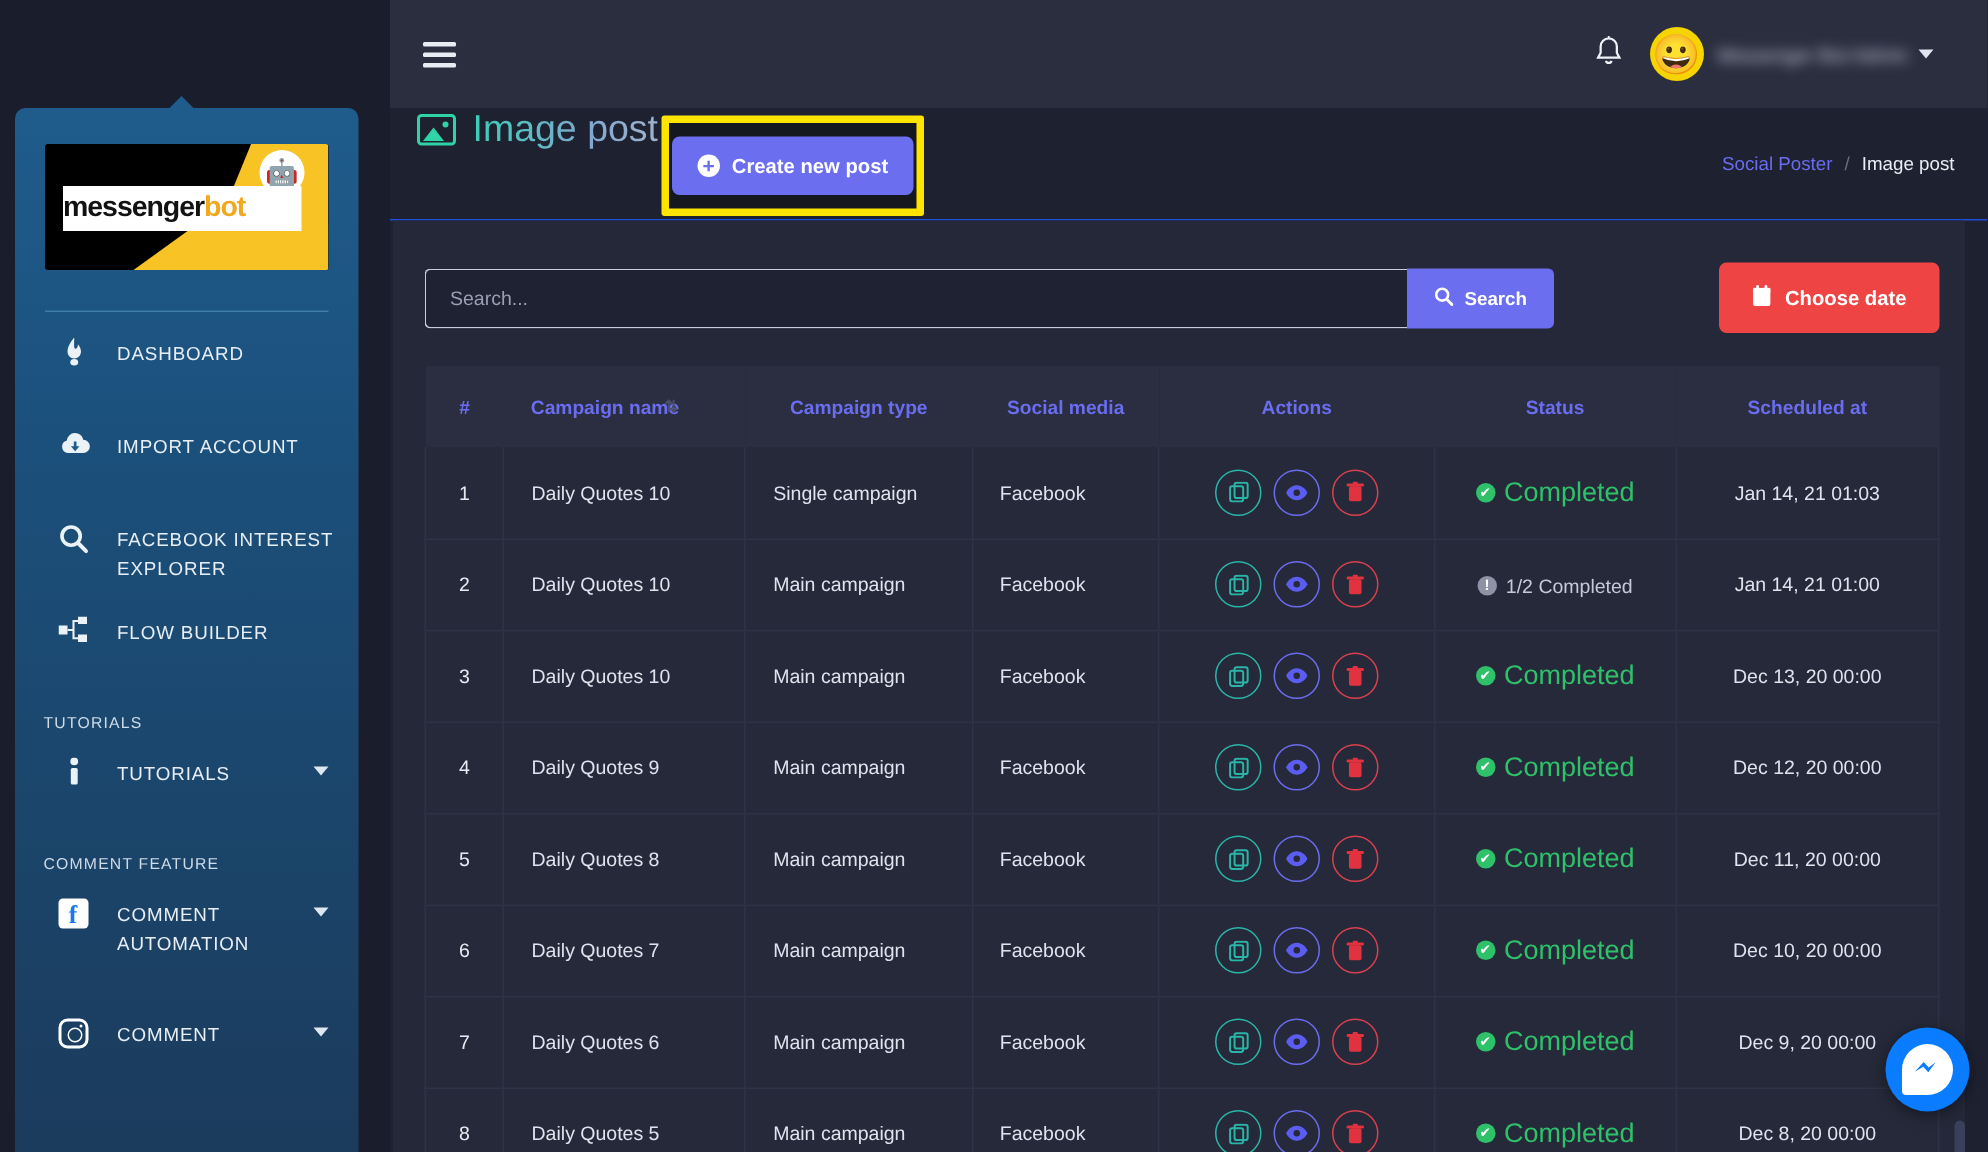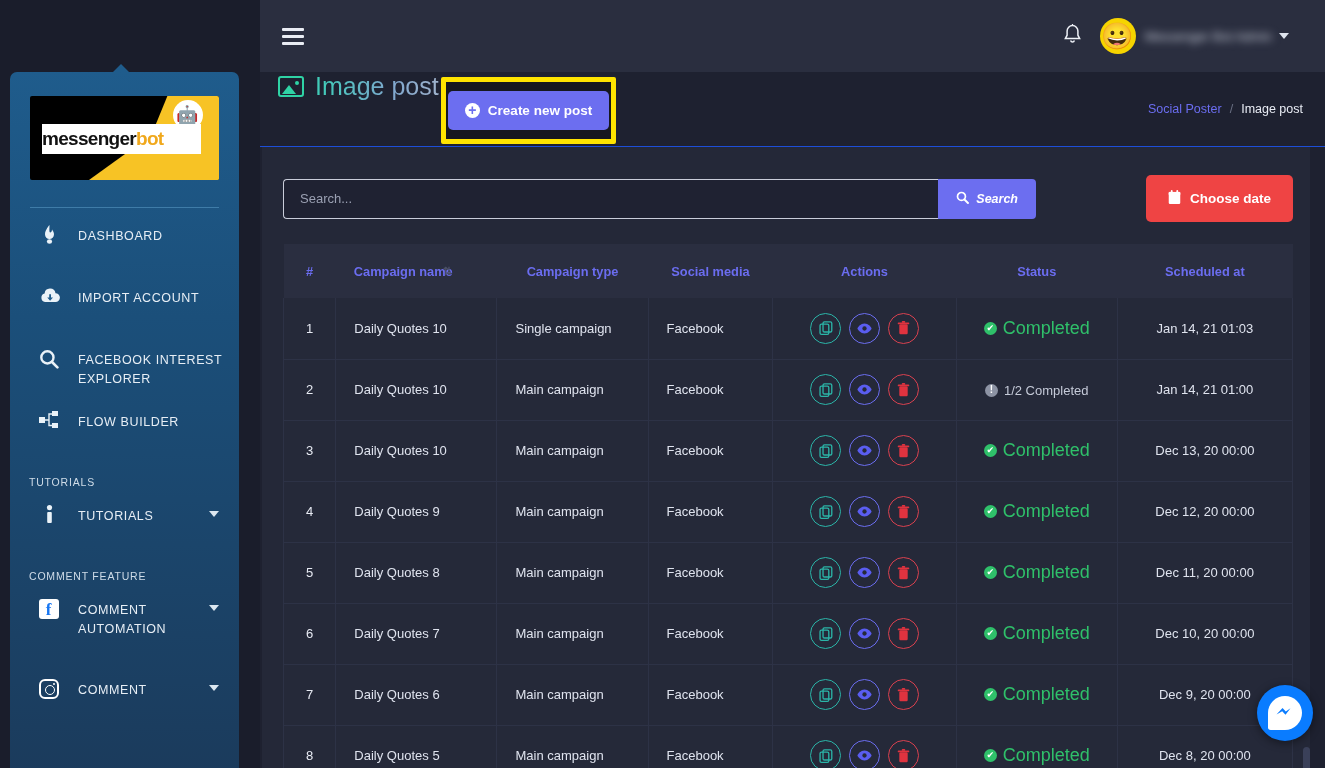--- a/index.html
+++ b/index.html
@@ -192,21 +192,21 @@
   #search-group { display: flex; flex: 0 0 753px; height: 40px; }
   #search-input {
     flex: 1; background: #1f2232; border: 1px solid #c9cdda; border-right: none;
     border-radius: 4px 0 0 4px; color: #e4e8f2; padding: 0 16px;
     font-size: 13px; outline: none; font-family: "Liberation Sans", sans-serif;
   }
   #search-input::placeholder { color: #9aa0b2; }
   #search-btn {
     background: #6c6ef0; color: #fff; border: none; border-radius: 0 4px 4px 0;
     padding: 0 18px; font-size: 12.5px; font-weight: bold; cursor: pointer;
-    display: flex; align-items: center; gap: 7px; font-family: "Liberation Sans", sans-serif; font-style: italic;
+    display: flex; align-items: center; gap: 7px; font-family: "Liberation Sans", sans-serif;
   }
   #choose-date-btn {
     margin-left: auto; background: #ef4444; color: #fff; border: none; border-radius: 5px;
     height: 47px; padding: 0 22px; font-size: 13.5px; font-weight: bold; cursor: pointer;
     display: flex; align-items: center; gap: 9px; font-family: "Liberation Sans", sans-serif;
   }
 
   
   #tbl-wrap { padding: 22px 17px 0 21px; }
   table { width: 100%; border-collapse: collapse; table-layout: fixed; }

